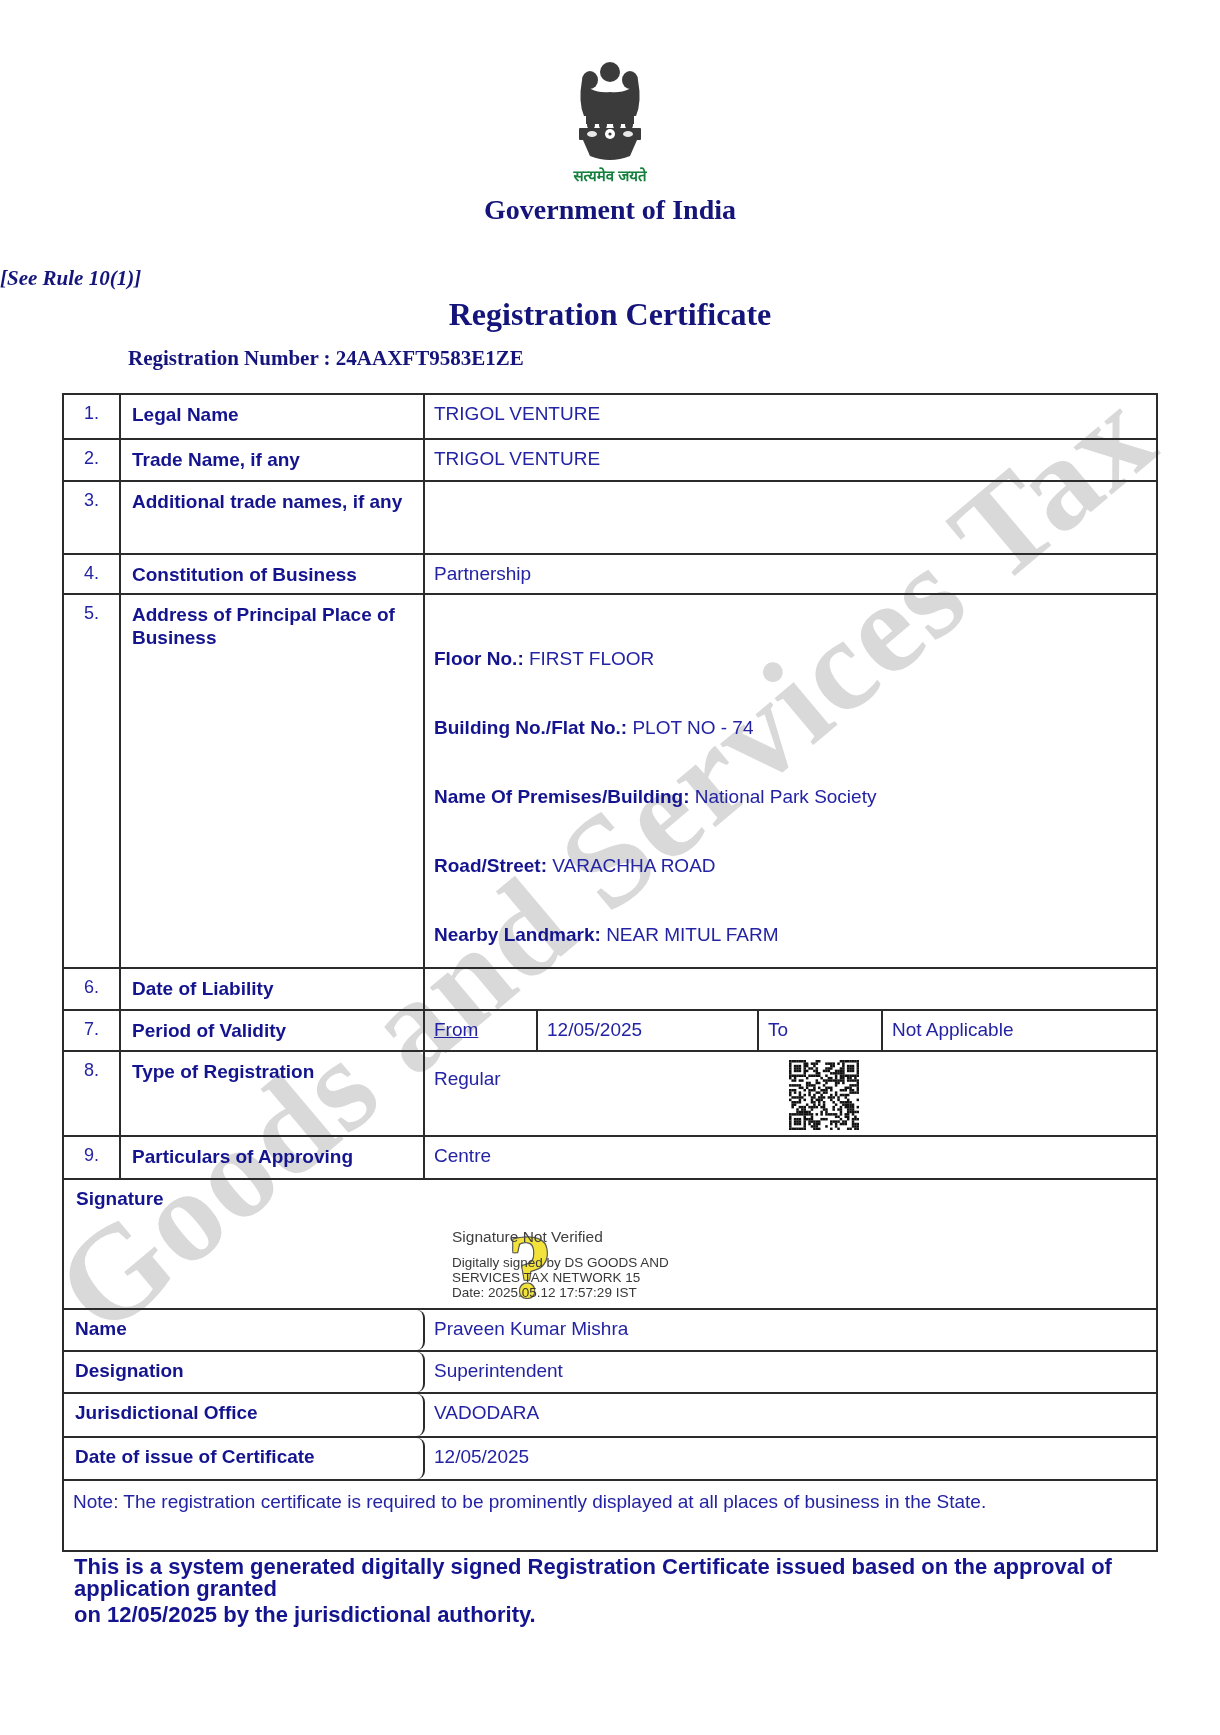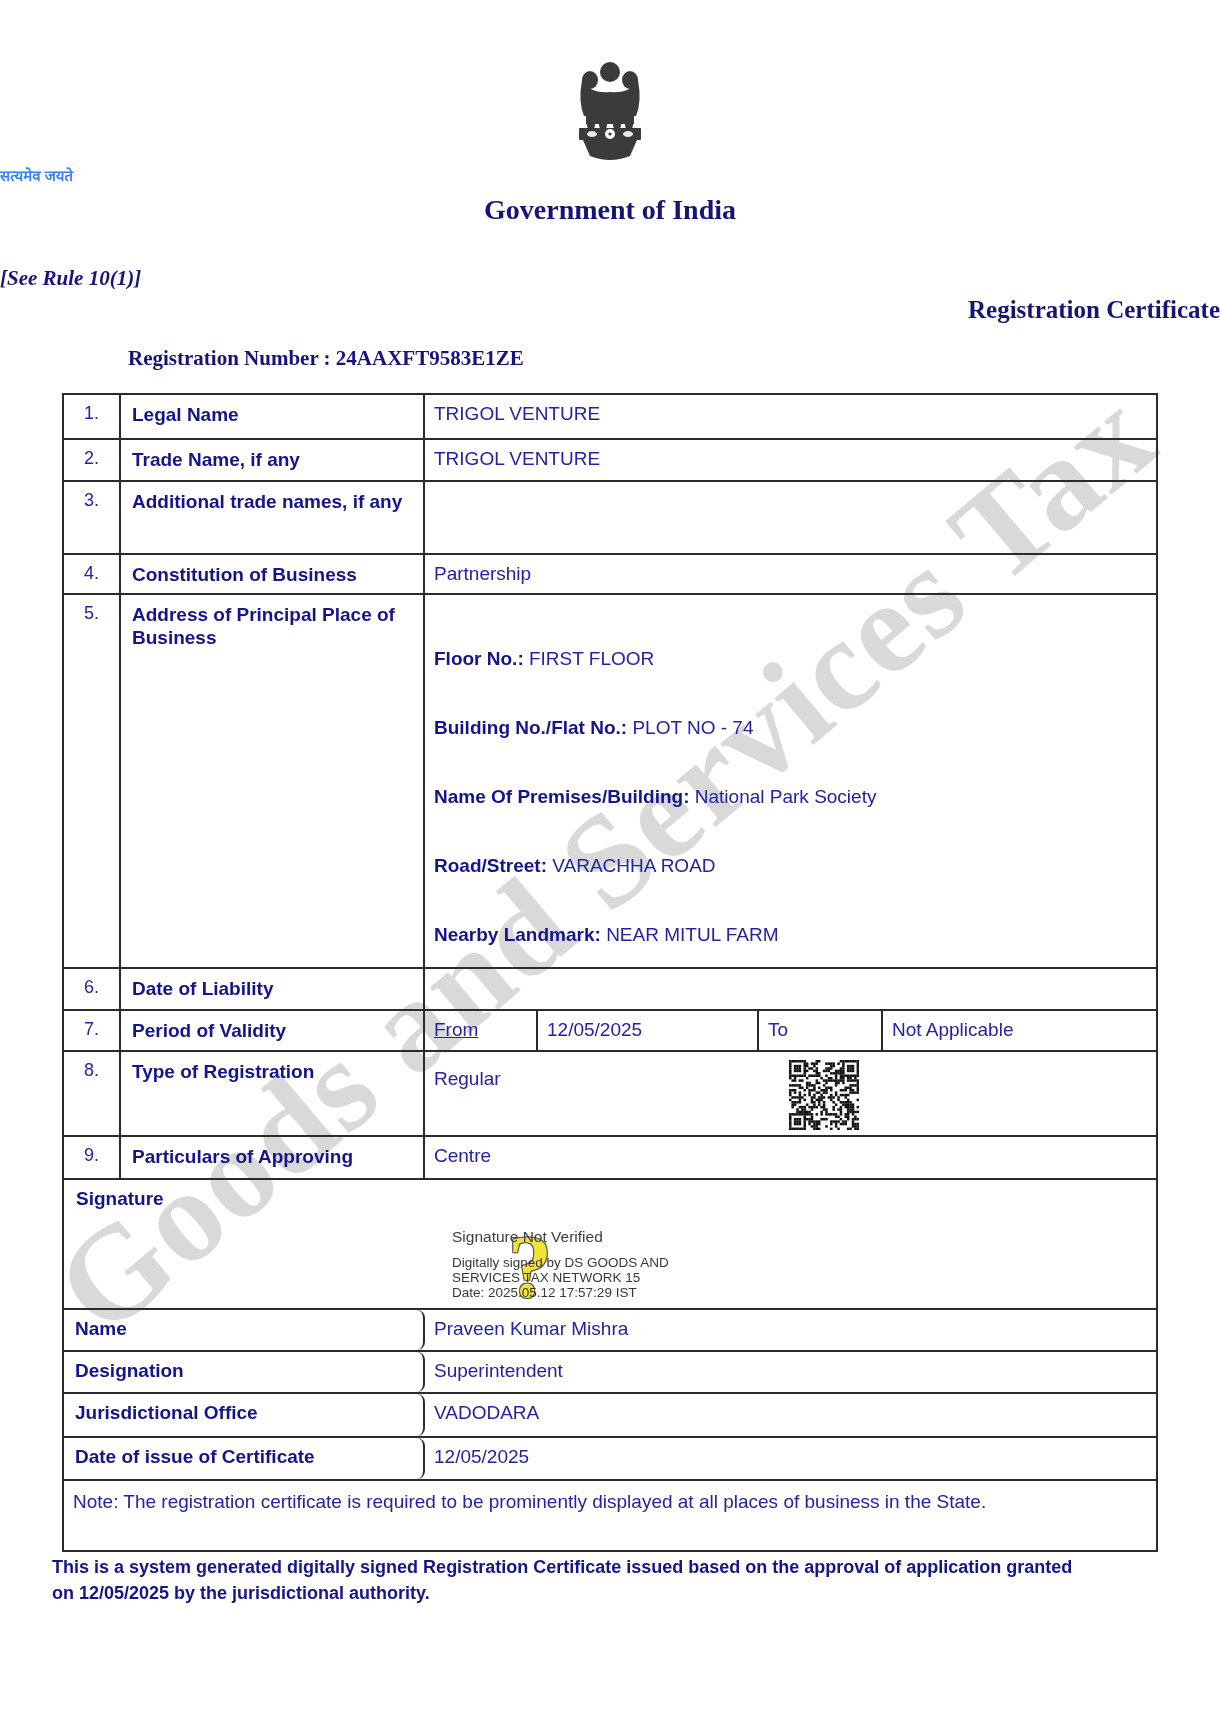--- a/index.html
+++ b/index.html
@@ -21,30 +21,30 @@
   .watermark{
     position:absolute;left:-145px;top:785px;width:1500px;z-index:0;
     text-align:center;white-space:nowrap;
     transform:rotate(-40deg);
     font-family:"Liberation Serif",serif;font-weight:bold;
     font-size:132px;letter-spacing:2px;color:var(--wm-gray);
   }
   .layer{position:absolute;inset:0;z-index:1;}
   
   .emblem{position:absolute;top:60px;left:50%;transform:translateX(-50%);}
-  .emblem-caption{position:absolute;top:165px;left:0;width:100%;
-    font-size:15px;font-weight:bold;color:#3b82f6;}
+  .emblem-caption{position:absolute;top:165px;left:0;width:100%;text-align:center;
+    font-size:15px;font-weight:bold;color:#15803d;}
   .h-gov{position:absolute;top:194px;left:0;width:100%;text-align:center;
     font-family:"Liberation Serif",serif;font-weight:bold;font-size:28px;color:var(--header-navy);}
   .h-form{position:absolute;top:233px;left:0;width:100%;text-align:center;
     font-family:"Liberation Serif",serif;font-weight:bold;font-size:25px;color:var(--header-navy);}
   .h-rule{position:absolute;top:266px;left:0;width:100%;text-align:left;
     font-family:"Liberation Serif",serif;font-style:italic;font-weight:600;font-size:21px;color:var(--header-navy);}
-  .h-cert{position:absolute;top:296px;left:0;width:100%;text-align:right;
-    font-family:"Liberation Serif",serif;font-weight:bold;font-size:25px;color:var(--header-navy);}
+  .h-cert{position:absolute;top:296px;left:0;width:100%;text-align:center;
+    font-family:"Liberation Serif",serif;font-weight:bold;font-size:32px;color:var(--header-navy);}
   .h-regnum{position:absolute;top:346px;left:128px;
     font-family:"Liberation Serif",serif;font-weight:bold;font-size:21px;color:var(--header-navy);}
   
   .tbl{position:absolute;left:62px;top:393px;width:1096px;
     border:2px solid var(--border);box-sizing:border-box;}
   .tr{display:flex;box-sizing:border-box;}
   .tr + .tr{border-top:2px solid var(--border);}
   .td{box-sizing:border-box;overflow:hidden;}
   .td-num{width:57px;border-right:2px solid var(--border);
     text-align:center;padding-top:8px;font-size:18px;color:var(--value-blue);}
@@ -73,22 +73,22 @@
     font-size:88px;font-weight:bold;color:var(--q-yellow);
     text-shadow:1px 1px 0 #555,-1px -1px 0 #555,1px -1px 0 #555,-1px 1px 0 #555;
     font-family:"Liberation Serif",serif;}
   .sig-nv{position:relative;z-index:1;font-size:15.5px;color:var(--sig-gray);margin-bottom:9px;}
   .sig-small{position:relative;z-index:1;font-size:13.5px;line-height:15px;color:#383838;}
   
   .td-label2{width:361px;border-right:2px solid var(--border);
     padding:8px 8px 0 11px;font-size:19px;font-weight:bold;color:var(--label-navy);border-radius:8px;}
   .note-cell{padding:10px 10px 0 9px;font-size:19px;color:var(--value-blue);}
   
-  .footer{position:absolute;left:52px;top:1556px;width:1060px;
-    font-size:18px;font-weight:bold;color:var(--label-navy);line-height:22px;}
+  .footer{position:absolute;left:74px;top:1556px;width:1060px;
+    font-size:22px;font-weight:bold;color:var(--label-navy);line-height:22px;}
   .footer .f2{margin-top:4px;}
 </style>
 </head>
 <body>
 
 <div class="page">
 
   <div class="watermark">Goods and Services Tax</div>
 
   <div class="layer">

